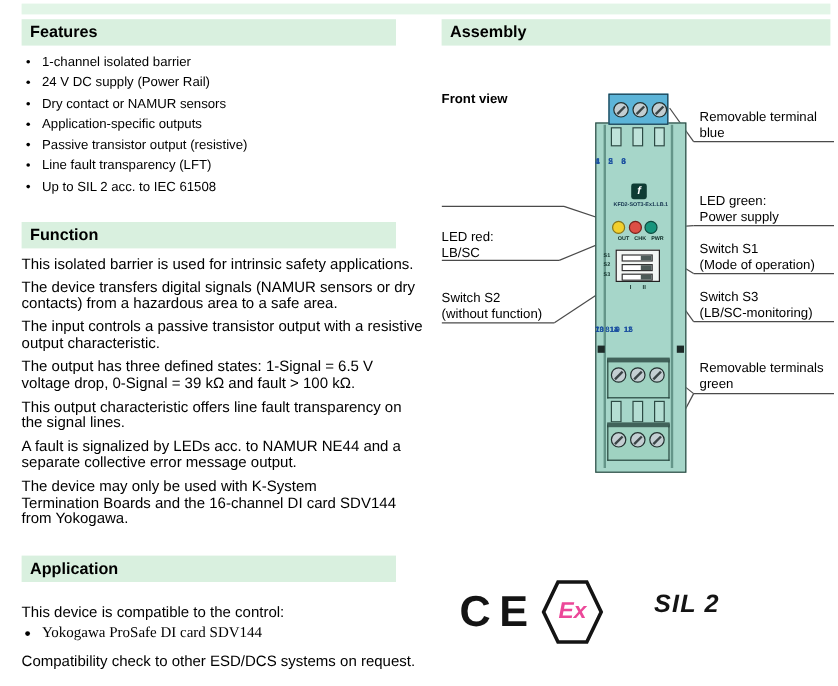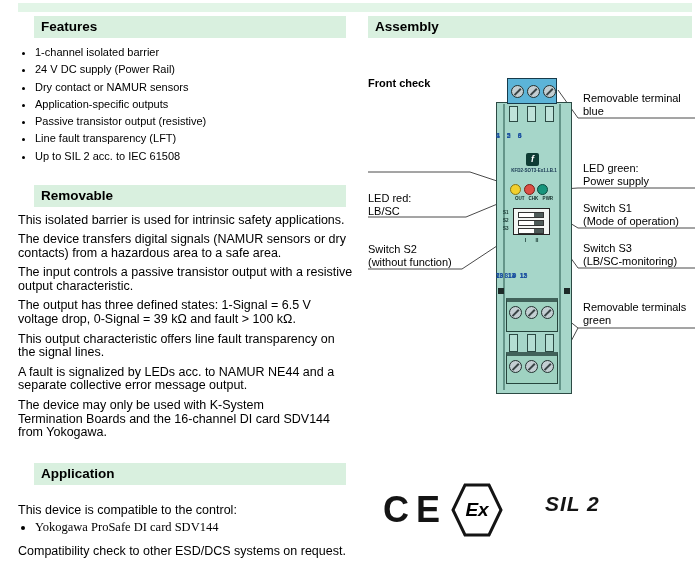--- a/index.html
+++ b/index.html
@@ -1,21 +1,21 @@
 <!DOCTYPE html>
 <html><head>
 <meta charset="utf-8">
 <style>
   html,body{margin:0;padding:0;background:#fff;}
   #page{position:relative;width:698px;height:572px;background:#fff;overflow:hidden;
         font-family:"Liberation Sans",sans-serif;color:#000;}
   .topstrip{position:absolute;left:18px;top:3px;width:674px;height:9px;background:#e2f5e7;}
   .bar{position:absolute;height:22px;background:#d9f0df;box-sizing:border-box;
        font-weight:bold;font-size:13.5px;line-height:22px;padding-left:7px;}
-  .bar.left{left:18px;width:312px;margin-left:16px;}
+  .bar.left{left:18px;width:312px;}
   .bar.right{left:368px;width:324px;}
   .body-text{font-size:12.5px;line-height:13.8px;}
   .feat-list{position:absolute;left:18px;top:44px;width:330px;}
   .feat-list ul{margin:0;padding-left:17px;}
   .feat-list li{font-size:11px;line-height:17.3px;}
   .func-text{position:absolute;left:18px;top:214px;width:336px;}
   .func-text p{margin:0 0 5.5px 0;white-space:pre-line;}
   .app-text{position:absolute;left:18px;top:504px;width:336px;}
   .app-text p{margin:0;}
   .app-text ul{margin:1px 0 0 0;padding-left:17px;font-family:Liberation Serif, serif;}
@@ -60,21 +60,21 @@
   .clamp{width:6px;height:6px;top:212px;background:#1d2a28;}
   .term-green{left:12px;width:52px;background:#9fd2c1;border:1px solid #26453d;border-top:4px solid #41625a;}
   .tg1{top:222px;height:34px;}
   .tg2{top:276px;height:32px;}
   .mid-pin{width:9px;height:18px;top:258px;background:#b4ded3;border:1px solid #2c4a44;}
   
   .ce-mark{position:absolute;left:383px;top:489px;font-size:36px;font-weight:bold;
            letter-spacing:7px;color:#141414;}
   .ex-wrap{position:absolute;left:451px;top:482px;width:52px;height:56px;}
   .ex-text{position:absolute;left:0;top:17px;width:52px;text-align:center;font-size:19px;
-           font-weight:bold;font-style:italic;color:#000000;}
+           font-weight:bold;font-style:italic;color:#ec4899;}
   .sil-mark{position:absolute;left:545px;top:492px;font-size:21px;font-weight:bold;
             font-style:italic;color:#141414;letter-spacing:1px;}
 </style>
 </head>
 <body>
 
 <div id="page">
   <div class="topstrip"></div>
 
   <div class="bar left" style="top:16px;">
@@ -86,21 +86,21 @@
       <li>24 V DC supply (Power Rail)</li>
       <li>Dry contact or NAMUR sensors</li>
       <li>Application-specific outputs</li>
       <li>Passive transistor output (resistive)</li>
       <li>Line fault transparency (LFT)</li>
       <li>Up to SIL 2 acc. to IEC 61508</li>
     </ul>
   </div>
 
   <div class="bar left" style="top:185px;">
-    <span>Removable</span>
+    <span>Function</span>
   </div>
   <div class="func-text body-text">
     <p>This isolated barrier is used for intrinsic safety applications.</p>
     <p>The device transfers digital signals (NAMUR sensors or dry contacts) from a hazardous area to a safe area.</p>
     <p>The input controls a passive transistor output with a resistive output characteristic.</p>
     <p>The output has three defined states: 1-Signal = 6.5 V voltage drop, 0-Signal = 39 kΩ and fault &gt; 100 kΩ.</p>
     <p>This output characteristic offers line fault transparency on the signal lines.</p>
     <p>A fault is signalized by LEDs acc. to NAMUR NE44 and a separate collective error message output.</p>
     <p>The device may only be used with K-System
 Termination Boards and the 16-channel DI card SDV144 from Yokogawa.</p>
@@ -113,21 +113,21 @@
     <p>This device is compatible to the control:</p>
     <ul>
       <li>Yokogawa ProSafe DI card SDV144</li>
     </ul>
     <p class="app-note">Compatibility check to other ESD/DCS systems on request.</p>
   </div>
 
   <div class="bar right" style="top:16px;">
     <span>Assembly</span>
   </div>
-  <div class="front-view">Front check</div>
+  <div class="front-view">Front view</div>
 
   <svg id="leaders" viewBox="0 0 330 350" xmlns="http://www.w3.org/2000/svg">
     <line x1="190" y1="30" x2="210" y2="58"></line>
     <line x1="210" y1="58" x2="327" y2="58"></line>
     <line x1="180" y1="130" x2="210" y2="128"></line>
     <line x1="210" y1="128" x2="327" y2="128"></line>
     <line x1="184" y1="152" x2="210" y2="168"></line>
     <line x1="210" y1="168" x2="327" y2="168"></line>
     <line x1="184" y1="172" x2="210" y2="208"></line>
     <line x1="210" y1="208" x2="327" y2="208"></line>

